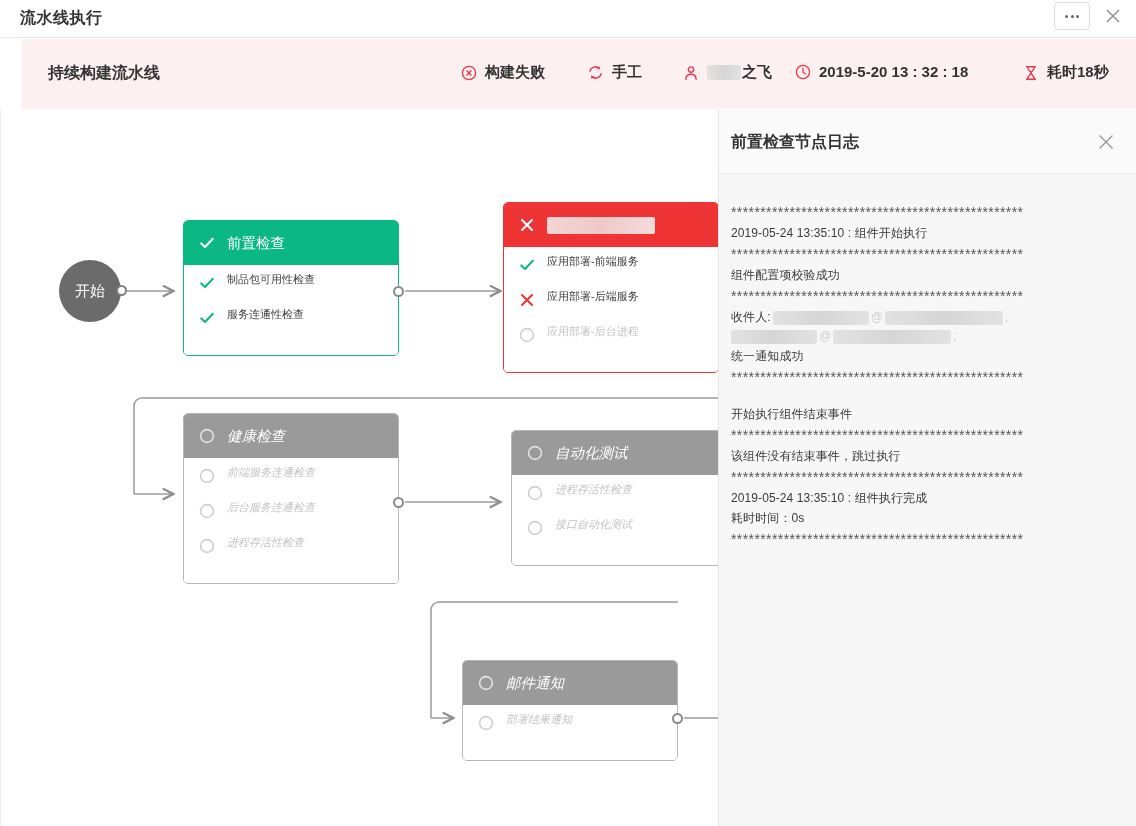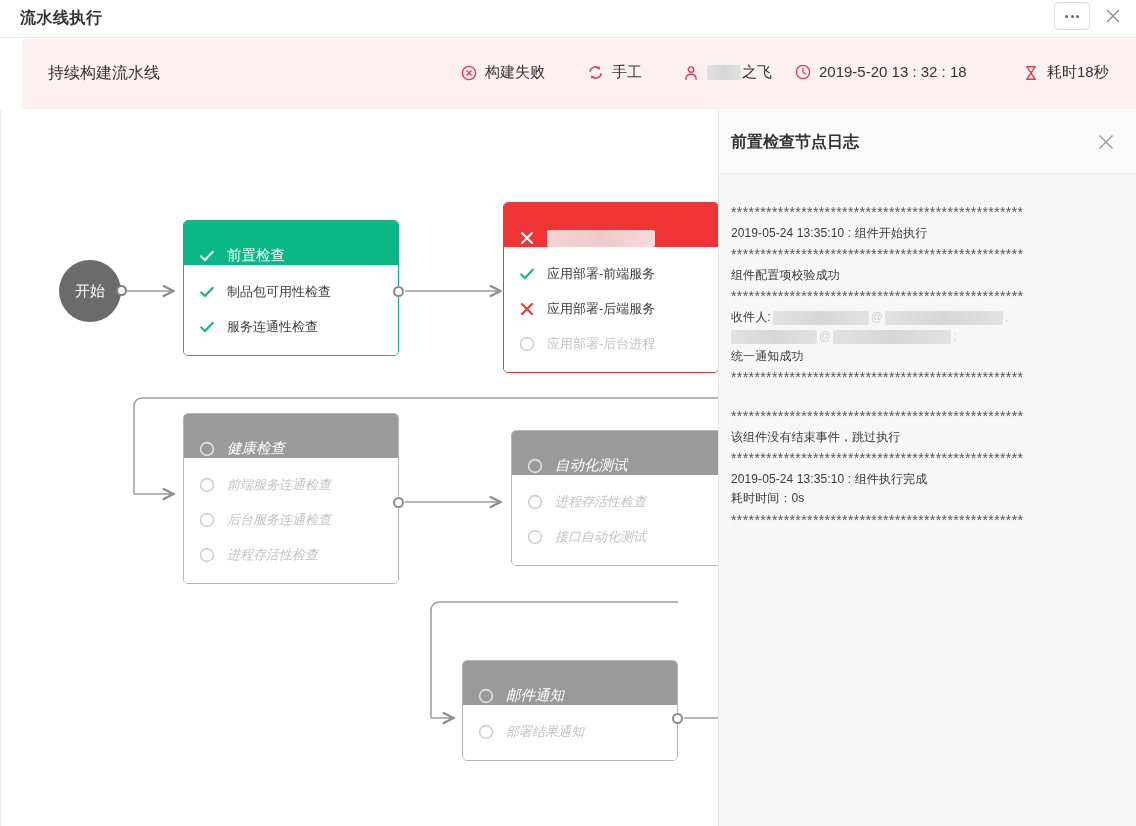--- a/index.html
+++ b/index.html
@@ -37,20 +37,21 @@
     width: 26px; height: 26px; cursor: pointer;
     display:flex; align-items:center; justify-content:center;
   }
   .tb-close svg { display:block; }
 
   
   .summary {
     position: absolute; left: 22px; top: 39px;
     width: 1114px; height: 70px;
     background: #fdf0f0;
+    font-weight: bold;
   }
   .summary .pipe-name {
     position: absolute; left: 26px; top: 24px;
     font-size: 16px; color: #333;
   }
   .meta {
     position: absolute; top: 24px;
     display: flex; align-items: center; gap: 8px;
     font-size: 15px; color: #333; white-space: nowrap;
   }
@@ -78,31 +79,31 @@
   .svg-lines { position:absolute; left:0; top:0; width:718px; height:716px; }
 
   
   .node {
     position: absolute;
     border-radius: 5px;
     background: #fff;
   }
   .node .hdr {
     height: 44px; border-radius: 4px 4px 0 0;
-    display: flex; align-items: flex-end; gap: 11px;
+    display: flex; align-items: center; gap: 11px;
     padding: 0 14px;
     font-size: 14.5px; color: #fff;
   }
   .node .body {
     padding: 9px 0 11px 0;
     background: #fff; border-radius: 0 0 4px 4px;
   }
   .node .step {
-    height: 35px; display: flex; align-items: center; gap: 11px;
-    padding: 0 14px; font-size: 13px;
+    height: 35px; display: flex; gap: 11px;
+    padding: 0 14px; font-size: 11px;
   }
   .node .step .lbl { line-height:1; }
 
   .node.green { border: 1px solid #0bb783; }
   .node.green .hdr { background: #0bb783; }
   .node.red   { border: 1px solid #ee3434; }
   .node.red .hdr { background: #ee3434; }
   .node.gray  { border: 1px solid #b6b6b6; font-style: italic; }
   .node.gray .hdr { background: #9a9a9a; }
 
@@ -463,20 +464,21 @@
           <span class="redact mail3"></span>
           <span class="faint">@</span>
           <span class="redact mail2"></span>
           <span class="faint">;</span>
         </span>
       </div>
 
       <div class="logline">统一通知成功</div>
       <div class="logline stars">**************************************************</div>
       <div class="logline blank"></div>
+      <div class="logline">开始执行组件结束事件</div>
       <div class="logline stars">**************************************************</div>
       <div class="logline">该组件没有结束事件，跳过执行</div>
       <div class="logline stars">**************************************************</div>
       <div class="logline">2019-05-24 13:35:10 : 组件执行完成</div>
       <div class="logline">耗时时间：0s</div>
       <div class="logline stars">**************************************************</div>
 
     </div>
   </div>
 

